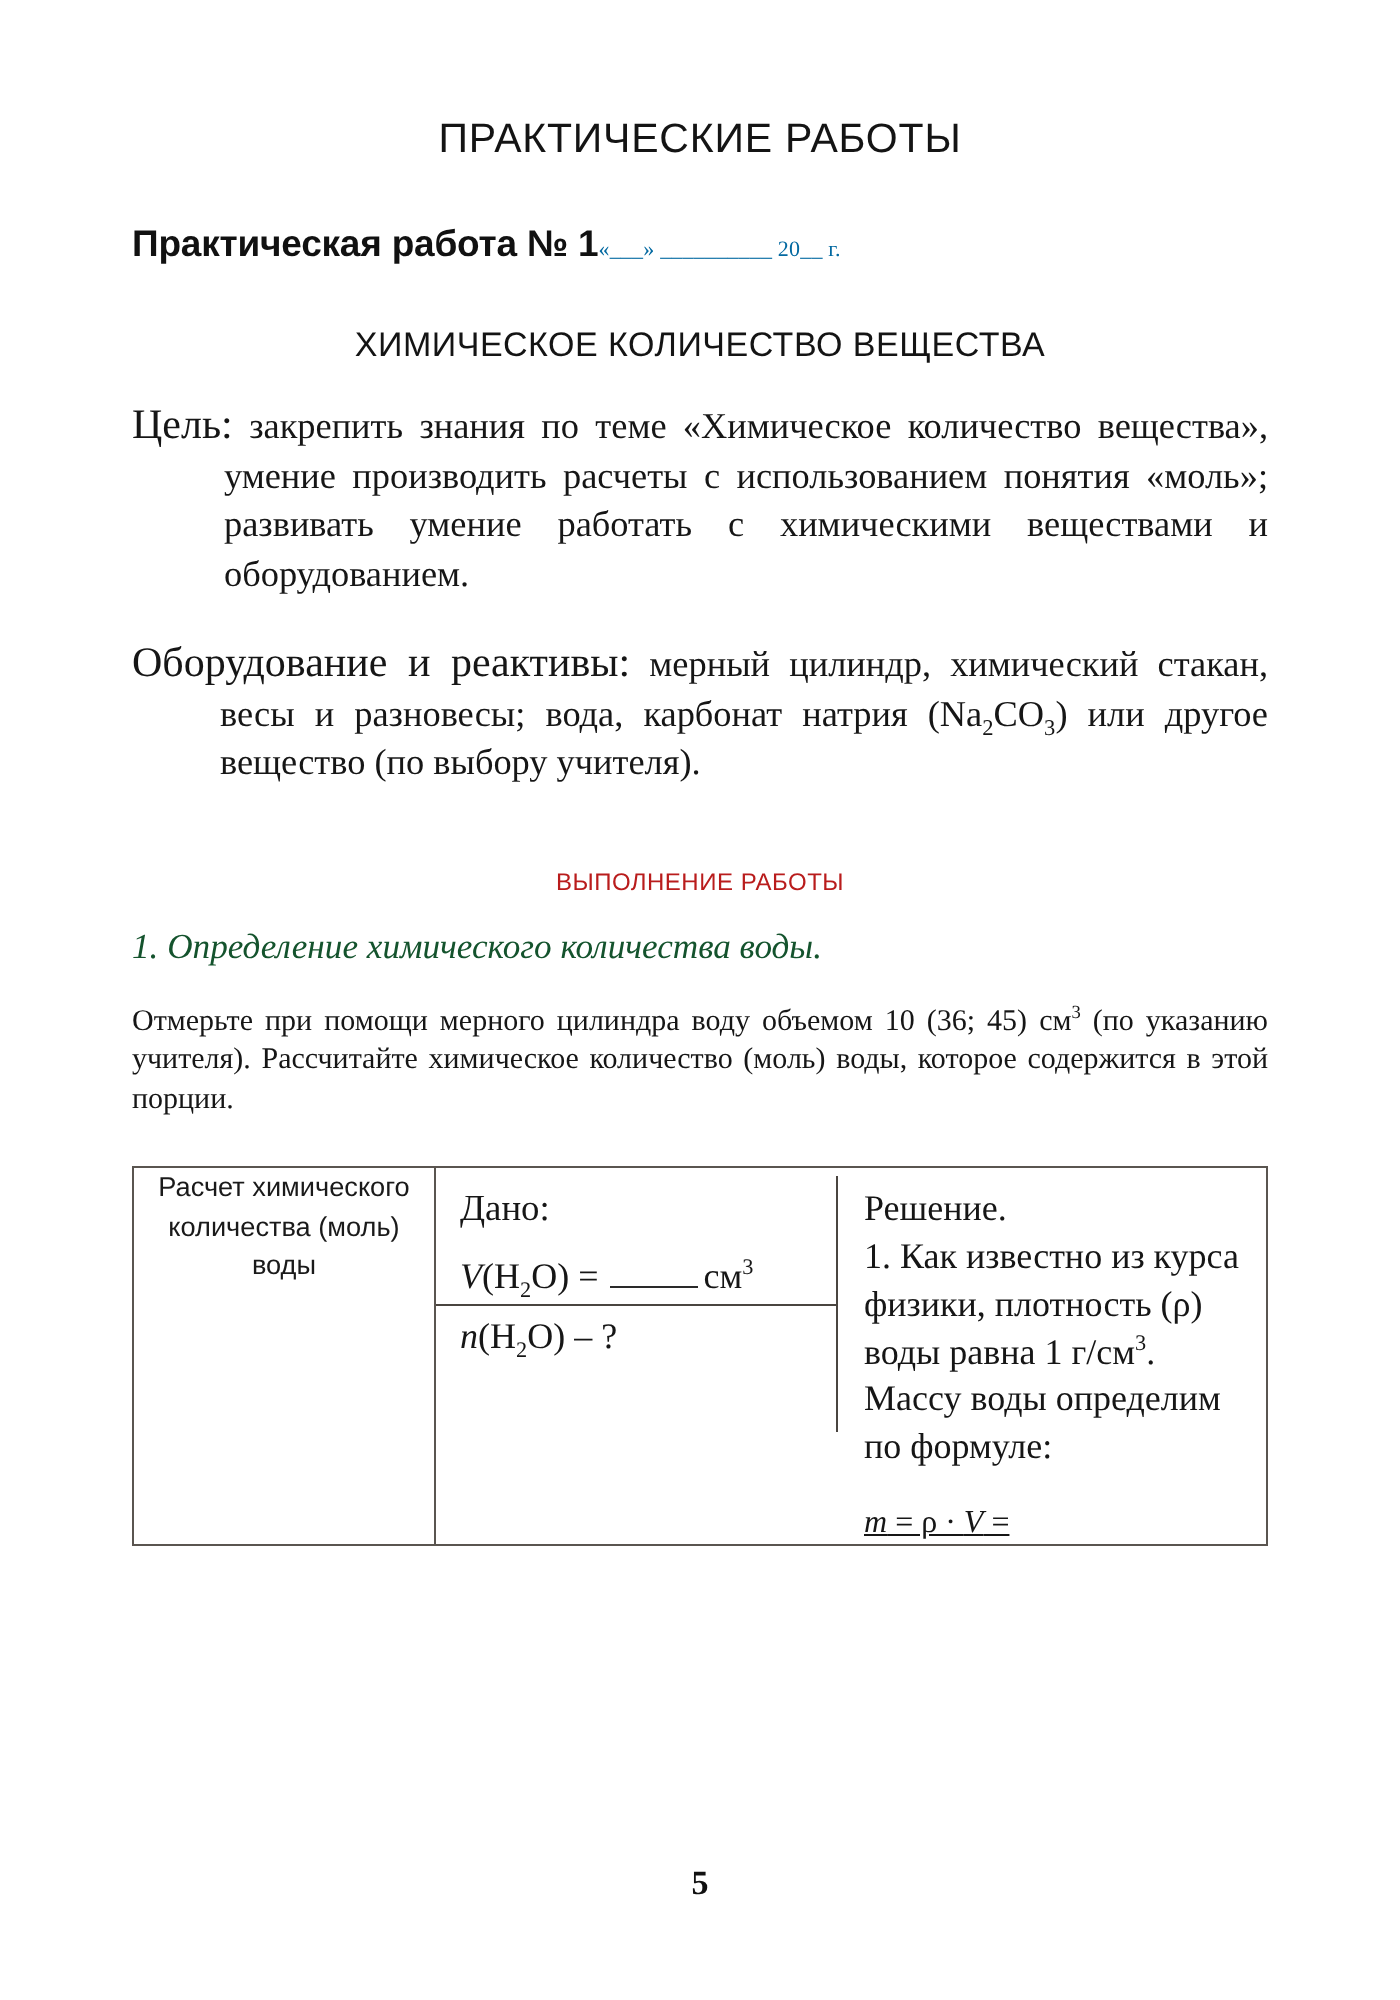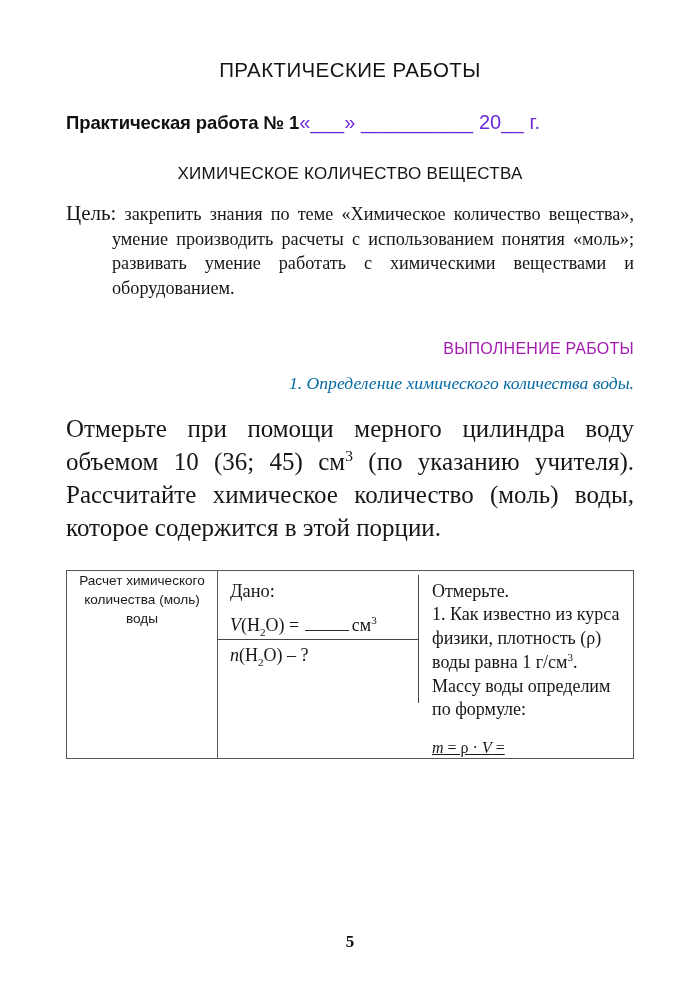--- a/index.html
+++ b/index.html
@@ -47,46 +47,46 @@
     margin-top: 29px;
   }
   .work-title {
     font-family: "Liberation Sans", "DejaVu Sans", sans-serif;
     font-size: 18.5px;
     font-weight: 700;
     letter-spacing: -0.1px;
     color: #111;
   }
   .date-line {
-    font-family: Liberation Sans, sans-serif;
-    font-size: 20px;
+    font-family: Liberation Serif, serif;
+    font-size: 11px;
     font-weight: 400;
-    color: #6d28d9;
+    color: #0369a1;
     padding-right: 2px;
     letter-spacing: 0.1px;
   }
   .h-topic {
     font-family: "Liberation Sans", "DejaVu Sans", sans-serif;
     font-size: 17px;
     font-weight: 400;
     text-align: center;
     letter-spacing: 0.25px;
     margin: 0;
     padding-top: 30px;
     color: #141414;
   }
   .h-section {
     font-family: "Liberation Sans", "DejaVu Sans", sans-serif;
-    font-size: 16px;
+    font-size: 12px;
     font-weight: 400;
-    text-align: right;
+    text-align: center;
     letter-spacing: 0.25px;
     margin: 0;
     padding-top: 22px;
-    color: #a21caf;
+    color: #b91c1c;
   }
 
   
   .para-hang {
     margin-top: 15px;
     font-size: 18.2px;
     line-height: 1.335;
     text-align: justify;
     text-justify: inter-word;
     padding-left: 46px;
@@ -116,27 +116,26 @@
     font-weight: 700;
     line-height: 1.3;
     color: #111;
   }
   .task-head .ital { font-style: italic; }
 
   .subtask {
     margin-top: 15px;
     font-size: 17.6px;
     font-style: italic;
-    color: #0369a1;
-    text-align: right;
+    color: #14532d;
   }
 
   .body-par {
     margin-top: 15px;
-    font-size: 25px;
+    font-size: 15px;
     line-height: 1.33;
     text-align: justify;
     text-justify: inter-word;
     color: #161616;
   }
 
   sup, .sup {
     font-size: 0.62em;
     vertical-align: super;
     line-height: 0;
@@ -263,20 +262,21 @@
 
     <div class="row-work">
       <div class="work-title">Практическая работа № 1</div>
       <div class="date-line">«___» __________ 20__ г.</div>
     </div>
 
     <h2 class="h-topic">ХИМИЧЕСКОЕ КОЛИЧЕСТВО ВЕЩЕСТВА</h2>
 
     <p class="para-hang"><span class="lbl-sans">Цель:</span> <span>закрепить знания по теме «Химическое количество вещества», умение производить расчеты с использованием понятия «моль»; развивать умение работать с химическими веществами и оборудованием.</span></p>
 
+    <p class="para-hang eq"><span class="lbl-sans">Оборудование и реактивы:</span> <span>мерный цилиндр, химический стакан, весы и разновесы; вода, карбонат натрия (</span><span><span>Na</span><sub>2</sub><span>CO</span><sub>3</sub></span><span>) или другое вещество (по выбору учителя).</span></p>
 
 
     <h3 class="h-section">ВЫПОЛНЕНИЕ РАБОТЫ</h3>
 
 
     <p class="subtask">1. Определение химического количества воды.</p>
 
     <p class="body-par"><span>Отмерьте при помощи мерного цилиндра воду объемом 10 (36; 45) см</span><sup>3</sup><span> (по указанию учителя). Рассчитайте химическое количество (моль) воды, которое содержится в этой порции.</span></p>
 
     <div class="tbl-wrap">
@@ -292,21 +292,21 @@
                   <div class="given-body">
                     <div class="given-line1"><span class="it">V</span><span>(H</span><sub>2</sub><span>O) = </span><span class="blank-s"></span><span>см</span><sup>3</sup></div>
                     <div class="given-rule"></div>
                     <div class="given-line2"><span class="it">n</span><span>(H</span><sub>2</sub><span>O) – ?</span></div>
                   </div>
                 </div>
 
                 <div class="vrule"></div>
 
                 <div class="solution">
-                  <div>Отмерьте.</div>
+                  <div>Решение.</div>
                   <div><span>1. Как известно из курса физики, плотность (ρ) воды равна 1 г/см</span><sup>3</sup><span>. Массу воды определим по формуле:</span></div>
                   <div class="sol-formula"><span class="it">m</span><span> = ρ · </span><span class="it">V</span><span> =</span></div>
                 </div>
 
               </div>
             </td>
           </tr>
         </tbody>
       </table>
     </div>

